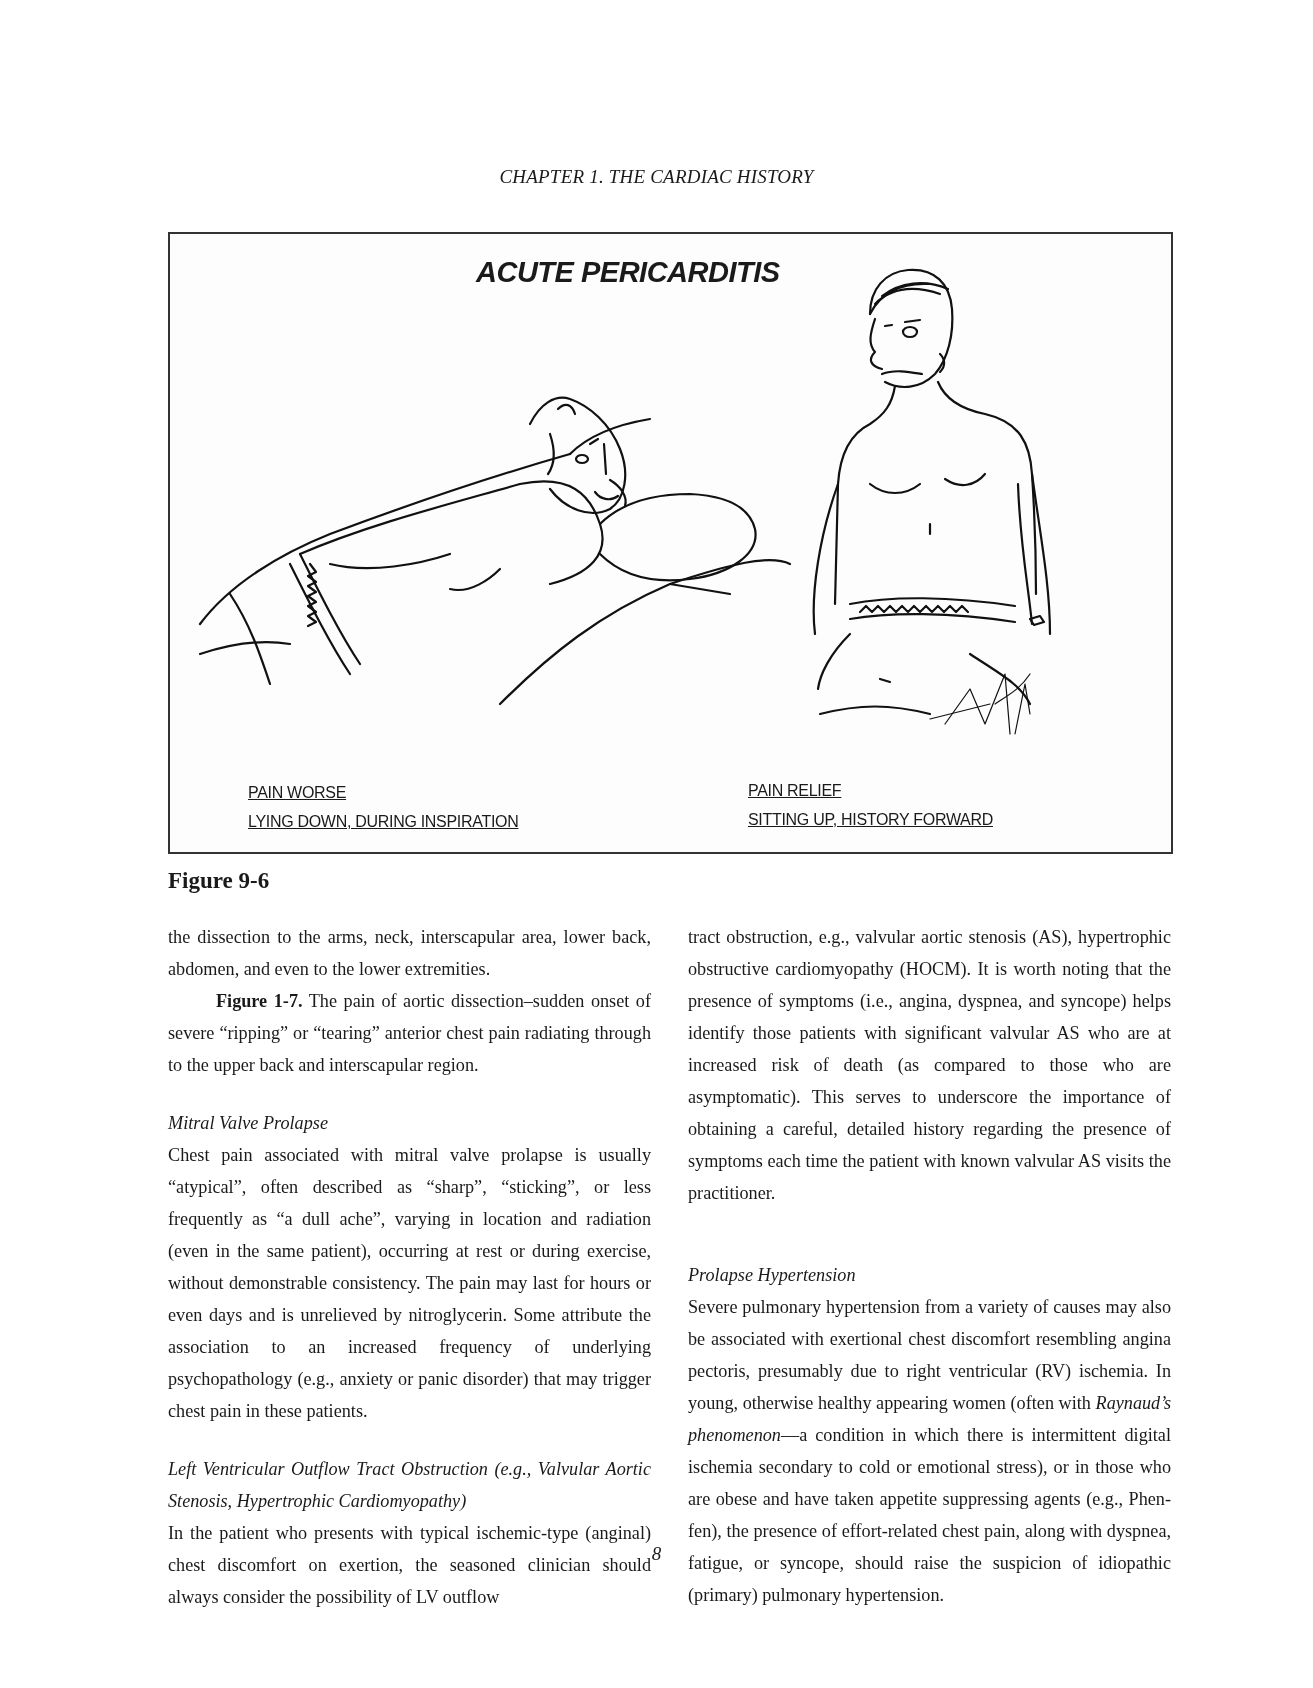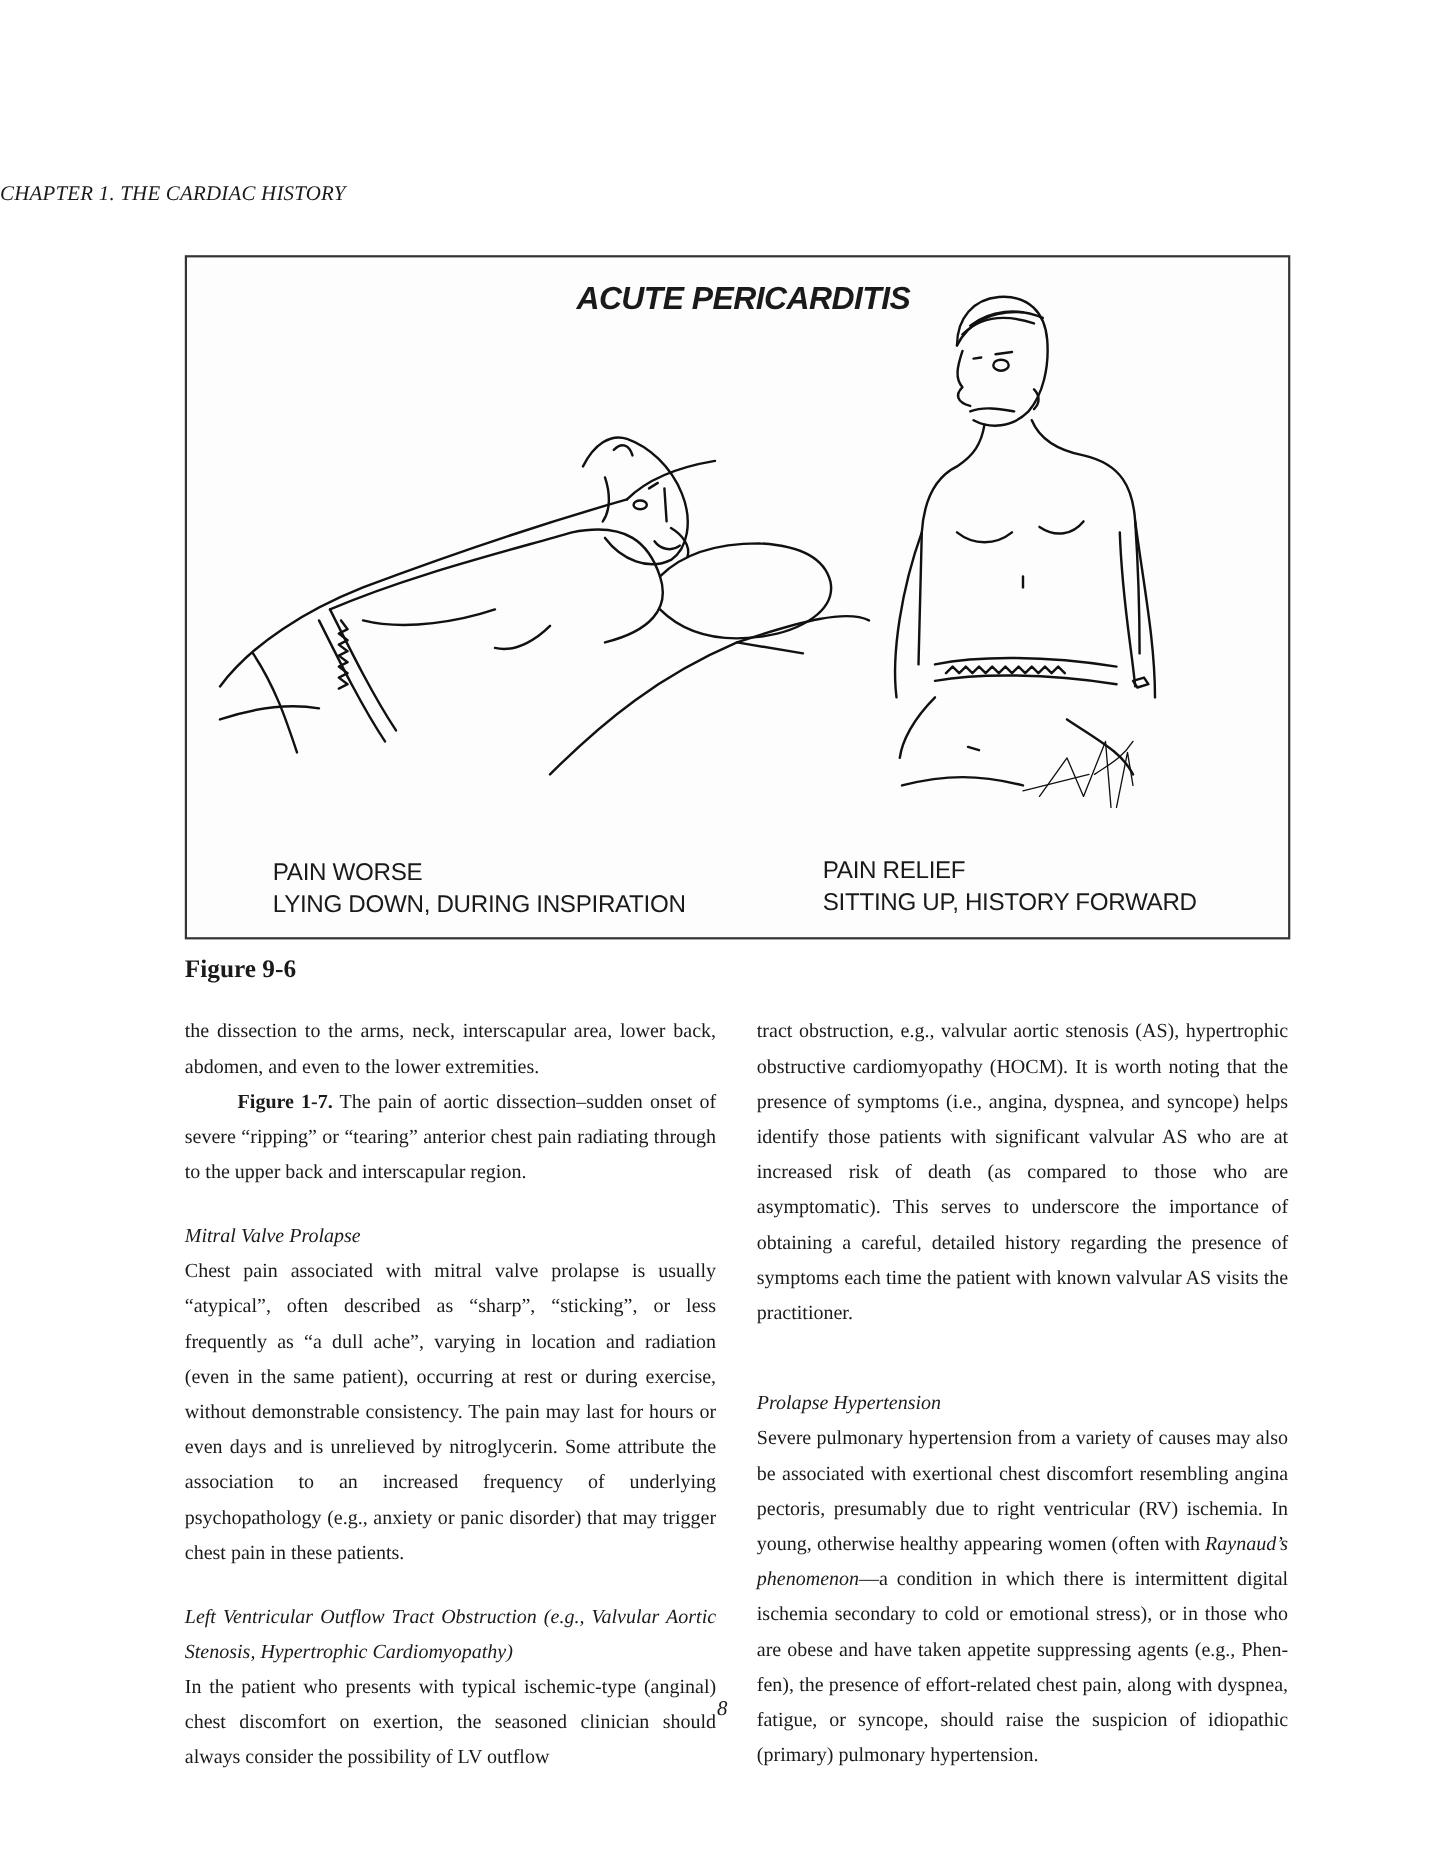--- a/index.html
+++ b/index.html
@@ -1,20 +1,20 @@
 <!DOCTYPE html>
 <html><head>
 <meta charset="utf-8">
 <style>
   html, body { margin:0; padding:0; background:#ffffff; }
   body { width:1313px; height:1688px; position:relative; overflow:hidden; color:#1a1a1a; font-family:"Liberation Serif", serif; }
-  .running-head { position:absolute; top:166px; left:0; width:1313px; text-align:left; font-style:italic; font-size:19px; letter-spacing:0.2px; }
+  .running-head { position:absolute; top:166px; left:0; width:1313px; text-align:center; font-style:italic; font-size:19px; letter-spacing:0.2px; }
   .figure-box { position:absolute; left:168px; top:232px; width:1005px; height:622px; border:2px solid #333; box-sizing:border-box; background:#fdfdfd; }
-  .fig-title { position:absolute; left:306px; top:22px; font-family:"Liberation Sans", sans-serif; font-weight:bold; font-style:italic; font-size:29px; letter-spacing:-0.5px;margin-left:48px; }
-  .fig-caption-left, .fig-caption-right { position:absolute; font-family:"Liberation Sans", sans-serif; font-size:22px; line-height:29px; letter-spacing:-0.3px; }
+  .fig-title { position:absolute; left:306px; top:22px; font-family:"Liberation Sans", sans-serif; font-weight:bold; font-style:italic; font-size:29px; letter-spacing:-0.5px; }
+  .fig-caption-left, .fig-caption-right { position:absolute; font-family:"Liberation Sans", sans-serif; font-size:16px; line-height:29px; letter-spacing:-0.3px;text-decoration:underline; }
   .fig-caption-left { left:78px; top:544px; }
   .fig-caption-right { left:578px; top:542px; }
   .drawing { position:absolute; left:0; top:0; width:1001px; height:618px; }
   .figure-label { position:absolute; left:168px; top:868px; font-weight:bold; font-size:23px; }
   .col { position:absolute; width:483px; font-size:18.2px; line-height:32px; text-align:justify; }
   .col-left { left:168px; top:921px; }
   .col-right { left:688px; top:921px; }
   .col p { margin:0; }
   .indent { text-indent:48px; }
   .heading { font-style:italic; margin:0; }

